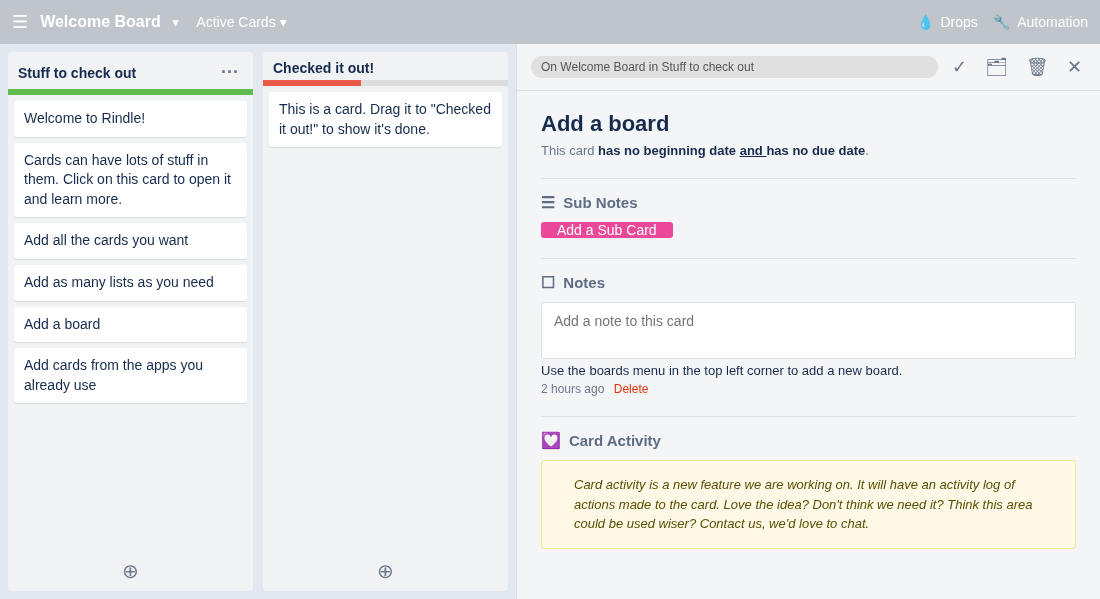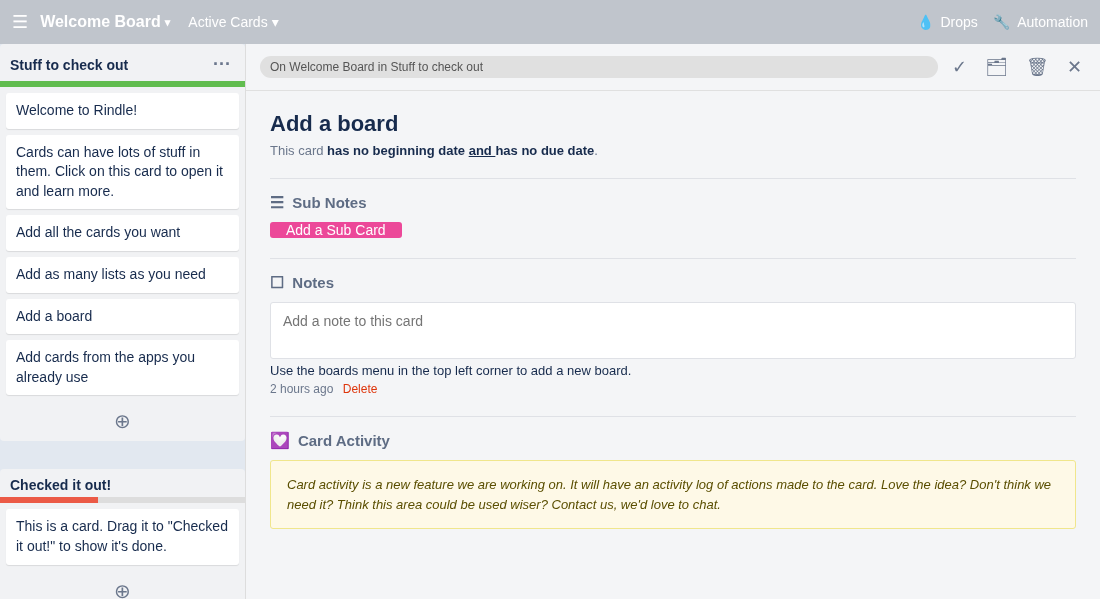--- a/index.html
+++ b/index.html
@@ -4,34 +4,34 @@
   <style>
     * { box-sizing: border-box; margin: 0; padding: 0; }
     body { font-family: -apple-system, BlinkMacSystemFont, 'Segoe UI', Arial, sans-serif; font-size: 14px; background: #e2e8f0; height: 599px; overflow: hidden; }
 
     
     .header {
       display: flex; align-items: center; height: 44px;
       background: rgba(0,0,0,0.15); padding: 0 12px; gap: 12px;
     }
     .header-menu-icon { color: #fff; font-size: 18px; cursor: pointer; }
-    .header-title { color: #fff; font-weight: 600; font-size: 16px; cursor: pointer; display: flex; align-items: center; gap: 4px; }
+    .header-title { color: #fff; font-weight: 600; font-size: 16px; cursor: pointer; display: flex; align-items: center; gap: 12px; }
     .header-title .caret { font-size: 11px; }
     .header-filter { color: #fff; font-size: 14px; cursor: pointer; display: flex; align-items: center; gap: 4px; margin-left: 6px; }
     .header-right { margin-left: auto; display: flex; align-items: center; gap: 16px; }
     .header-btn { color: #fff; font-size: 14px; cursor: pointer; display: flex; align-items: center; gap: 6px; }
 
     
     .board-area {
       display: flex; height: calc(599px - 44px); overflow: hidden;
     }
 
     
     .lists-container {
-      display: flex; gap: 28px; padding: 0; height: 100%; overflow-x: auto; flex-shrink: 0; flex-direction: column;
+      display: flex; gap: 10px; padding: 8px; height: 100%; overflow-x: auto; flex-shrink: 0;
     }
 
     
     .list {
       width: 245px; background: #f1f2f4; border-radius: 4px; display: flex; flex-direction: column; max-height: 100%; flex-shrink: 0;
     }
     .list-header {
       display: flex; align-items: center; justify-content: space-between;
       padding: 8px 10px 4px; font-weight: 600; font-size: 14px; color: #172b4d;
     }
@@ -115,21 +115,21 @@
     }
 
     .note-text { font-size: 13px; color: #172b4d; margin-bottom: 4px; }
     .note-meta { font-size: 12px; color: #6b778c; }
     .note-meta .delete-link { color: #de350b; cursor: pointer; text-decoration: none; margin-left: 6px; }
 
     
     .activity-section { margin-top: 4px; }
     .activity-banner {
       background: #fef9e7; border: 1px solid #f0e68c; border-radius: 3px;
-      padding: 14px 16px; font-size: 13px; color: #5a4e00; font-style: italic;
+      padding: 14px 32px; font-size: 13px; color: #5a4e00; font-style: italic;
       line-height: 1.5;
     }
 
     
     .divider { border: none; border-top: 1px solid #dfe1e6; margin: 14px 0; }
   </style>
 </head>
 <body>
 
 <div class="header">

